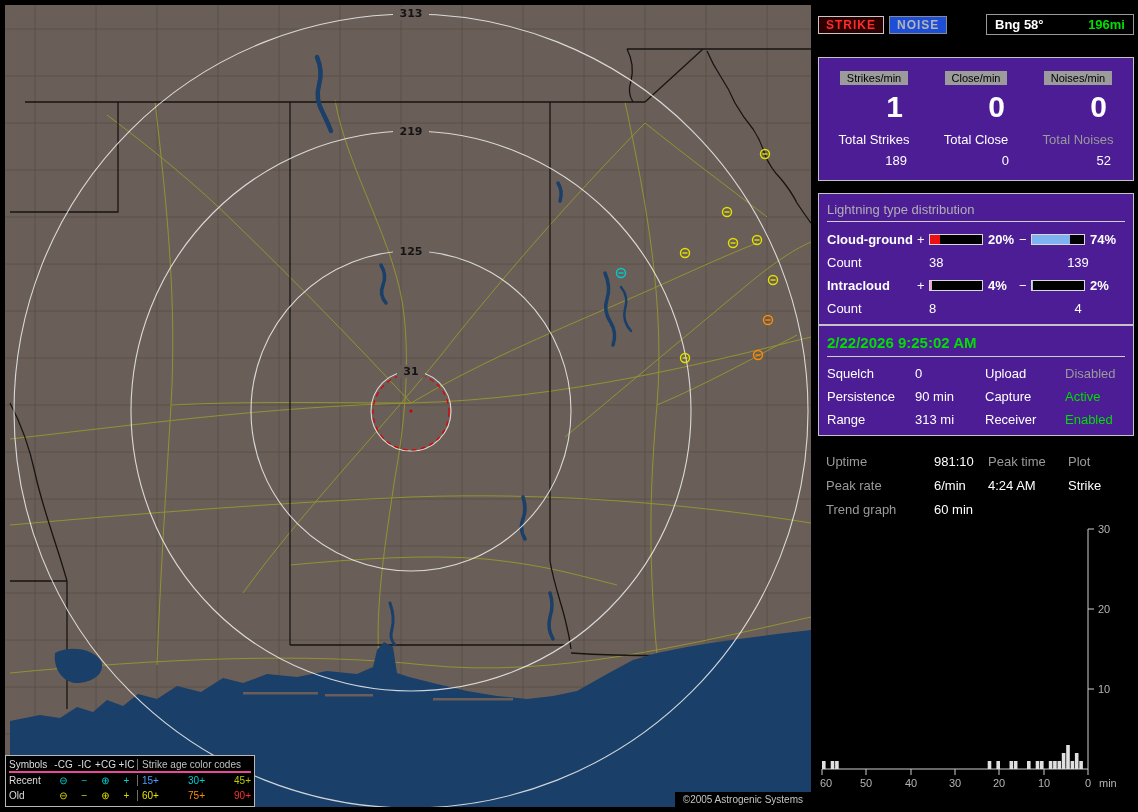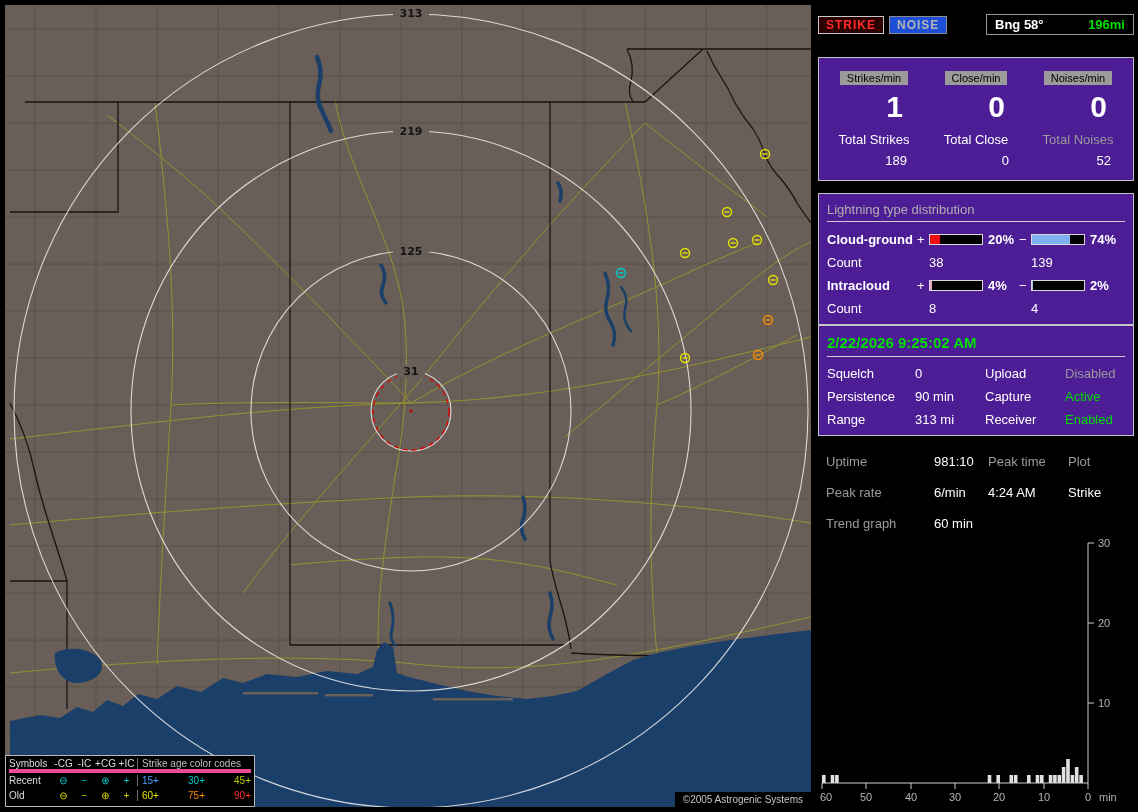--- a/index.html
+++ b/index.html
@@ -12,21 +12,21 @@
   .map-area { position:absolute; left:5px; top:5px; width:806px; height:802px; background:#404040; }
   .map-area svg.mapsvg { position:absolute; left:0; top:0; }
   .map-area svg text { font-family:"DejaVu Sans", sans-serif; }
 
   .legend {
     position:absolute; left:0; bottom:0; width:250px;
     background:#000; border:1px solid #b8b8b8;
     font-size:10px; color:#ddd; padding:2px 3px 3px;
   }
   .lg-row { display:flex; align-items:center; height:15px; }
-  .lg-head { border-bottom:4px solid #ec4899;align-items:center; }
+  .lg-head { border-bottom:2px solid #ec4899;align-items:center; }
   .lg-label { width:44px; }
   .lg-sym { width:21px; text-align:center; }
   .lg-age-wrap { flex:1; border-left:1px solid #6e6e6e; padding-left:4px; display:flex; justify-content:space-between; }
   .lg-age-head { flex:1; border-left:1px solid #6e6e6e; padding-left:4px; color:#c0c0c0; white-space:nowrap; }
   .copyright {
     position:absolute; right:0; bottom:0; background:#000;
     color:#c4c4c4; font-size:10px; padding:2px 8px;
   }
 
   
@@ -52,28 +52,28 @@
   .section-title { color:#b0b0b0; font-size:13px; padding-bottom:4px; border-bottom:1px solid #cfcfcf; }
   .dist-grid {
     display:grid; grid-template-columns:90px 12px 54px 36px 12px 54px 1fr;
     align-items:center; row-gap:8px; font-size:13px; margin-top:10px;
   }
   .row-label { font-weight:bold; }
   .bar { height:11px; border:1px solid #d8d8d8; background:#000; position:relative; }
   .bar .fill { position:absolute; left:0; top:0; bottom:0; }
   .pct { font-weight:bold; padding-left:5px; }
   .count-span1 { grid-column:3 / span 2; }
-  .count-span2 { grid-column:6 / span 2; }
+  .count-span2 { grid-column:6 / span 2;text-align:center; }
 
   .panel-status { }
   .datetime { font-size:15px; font-weight:bold; padding-bottom:5px; border-bottom:1px solid #cfcfcf; }
   .status-grid { display:grid; grid-template-columns:88px 70px 80px 1fr; row-gap:8px; font-size:13px; margin-top:9px; }
 
   .session { margin-top:10px; padding:8px 8px 0; }
-  .session-grid { display:grid; grid-template-columns:108px 54px 80px 1fr; row-gap:16px; font-size:13px; }
+  .session-grid { display:grid; grid-template-columns:108px 54px 80px 1fr; row-gap:9px; font-size:13px; }
 
   .trend-wrap { margin-top:4px; }
 </style>
 </head>
 <body>
 
 <div class="map-area">
   <svg class="mapsvg" width="806" height="802" viewBox="0 0 806 802">
     <defs>
       <pattern id="counties" width="61" height="47" patternUnits="userSpaceOnUse">

